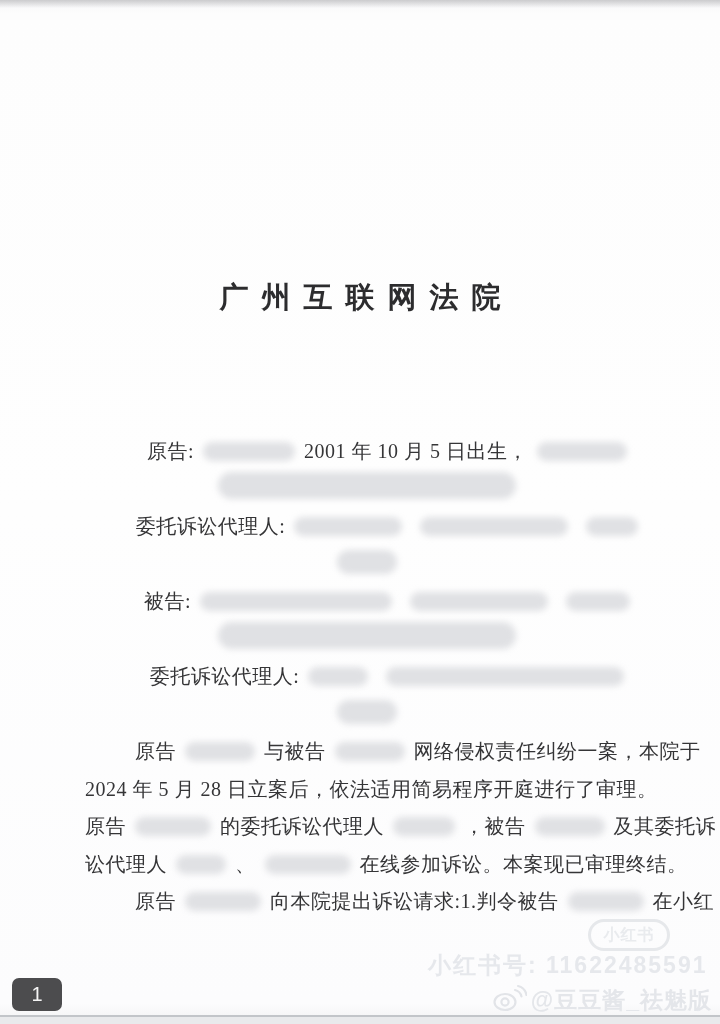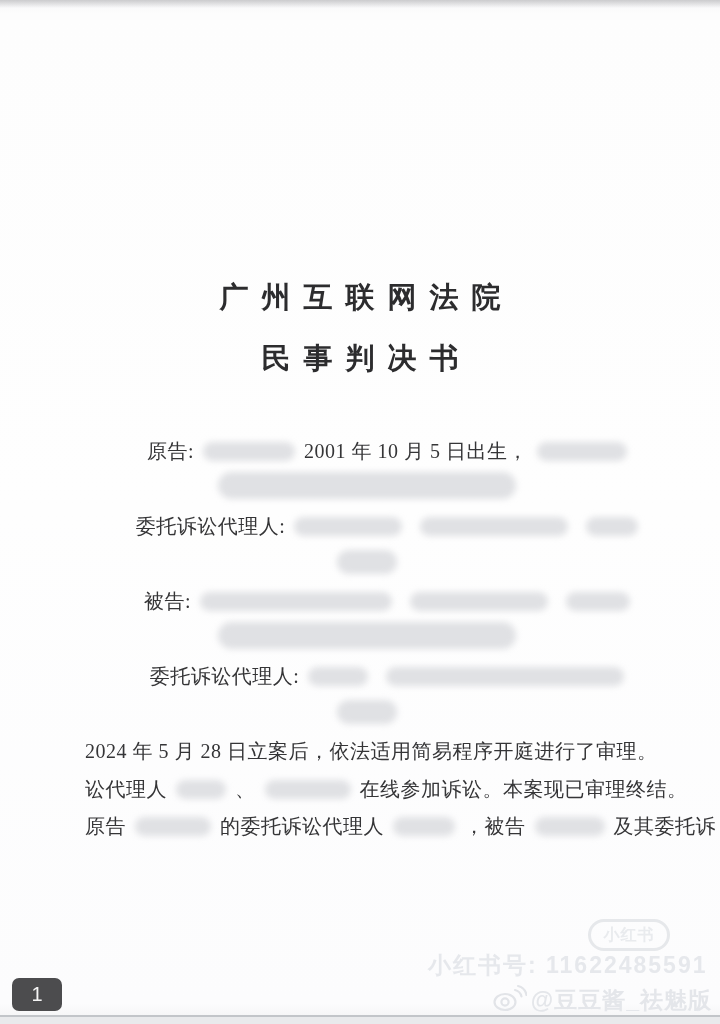--- a/index.html
+++ b/index.html
@@ -97,36 +97,37 @@
   }
 </style>
 </head>
 <body>
 
 <div class="paper">
   <div class="top-edge"></div>
 
   <div class="title-block">
     <div class="court-name">广州互联网法院</div>
-    <div class="doc-type">民事判决书</div>
   </div>
 
 
   <div class="doc-body">
       <div class="doc-line" style="padding-left: 50px;"><span>原告:</span><span class="redact" style="width: 92px;"></span><span>2001 年 10 月 5 日出生，</span><span class="redact" style="width: 90px;"></span></div>
       <div class="doc-line"><span class="redact" style="width: 298px; height: 27px; border-radius: 13.5px;"></span></div>
       <div class="doc-line" style="padding-left: 50px;"><span>委托诉讼代理人:</span><span class="redact" style="width: 108px;"></span><span class="redact" style="width: 148px;"></span><span class="redact" style="width: 52px;"></span></div>
       <div class="doc-line"><span class="redact" style="width: 60px; height: 24px; border-radius: 12px;"></span></div>
       <div class="doc-line" style="padding-left: 50px;"><span>被告:</span><span class="redact" style="width: 192px;"></span><span class="redact" style="width: 138px;"></span><span class="redact" style="width: 64px;"></span></div>
       <div class="doc-line"><span class="redact" style="width: 298px; height: 27px; border-radius: 13.5px;"></span></div>
       <div class="doc-line" style="padding-left: 50px;"><span>委托诉讼代理人:</span><span class="redact" style="width: 60px;"></span><span class="redact" style="width: 238px;"></span></div>
       <div class="doc-line"><span class="redact" style="width: 60px; height: 24px; border-radius: 12px;"></span></div>
+      <div class="doc-line" style="padding-left: 50px;"><span>原告</span><span class="redact" style="width: 70px;"></span><span>与被告</span><span class="redact" style="width: 70px;"></span><span>网络侵权责任纠纷一案，本院于</span></div>
       <div class="doc-line"><span>2024 年 5 月 28 日立案后，依法适用简易程序开庭进行了审理。</span></div>
+      <div class="doc-line"><span>原告</span><span class="redact" style="width: 76px;"></span><span>的委托诉讼代理人</span><span class="redact" style="width: 62px;"></span><span>，被告</span><span class="redact" style="width: 70px;"></span><span>及其委托诉</span></div>
       <div class="doc-line"><span>讼代理人</span><span class="redact" style="width: 50px;"></span><span>、</span><span class="redact" style="width: 86px;"></span><span>在线参加诉讼。本案现已审理终结。</span></div>
-      <div class="doc-line"><span>原告</span><span class="redact" style="width: 76px;"></span><span>的委托诉讼代理人</span><span class="redact" style="width: 62px;"></span><span>，被告</span><span class="redact" style="width: 70px;"></span><span>及其委托诉</span></div>
+      <div class="doc-line" style="padding-left: 50px;"><span>原告</span><span class="redact" style="width: 76px;"></span><span>向本院提出诉讼请求:1.判令被告</span><span class="redact" style="width: 76px;"></span><span>在小红</span></div>
     </div>
 
   <div class="xhs-badge wm">小红书</div>
   <div class="xhs-id wm">小红书号: 11622485591</div>
 
   <div class="weibo-row">
     <span>
       <svg width="36" height="30" viewBox="0 0 36 30" fill="none" stroke="#e2e4e8" stroke-width="2.2" stroke-linecap="round">
         <ellipse cx="14" cy="19" rx="10.5" ry="8"></ellipse>
         <circle cx="14" cy="19" r="3.6"></circle>

